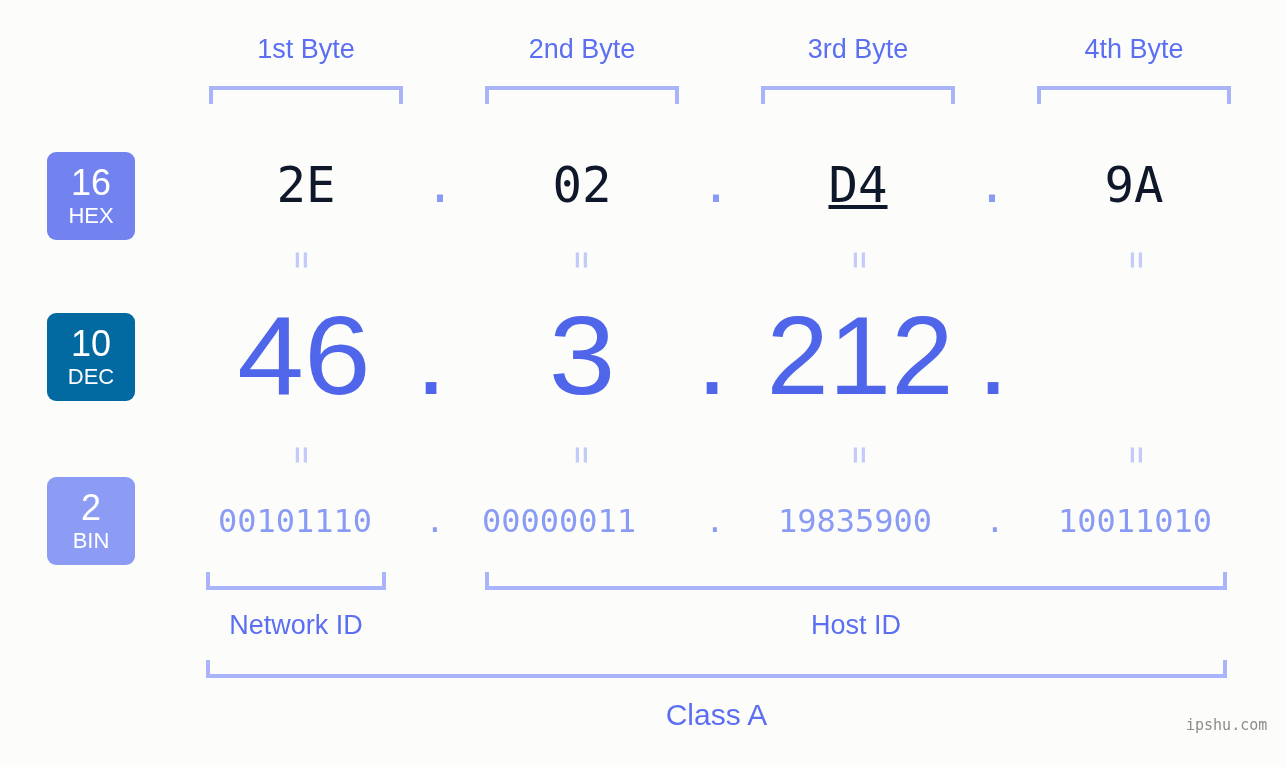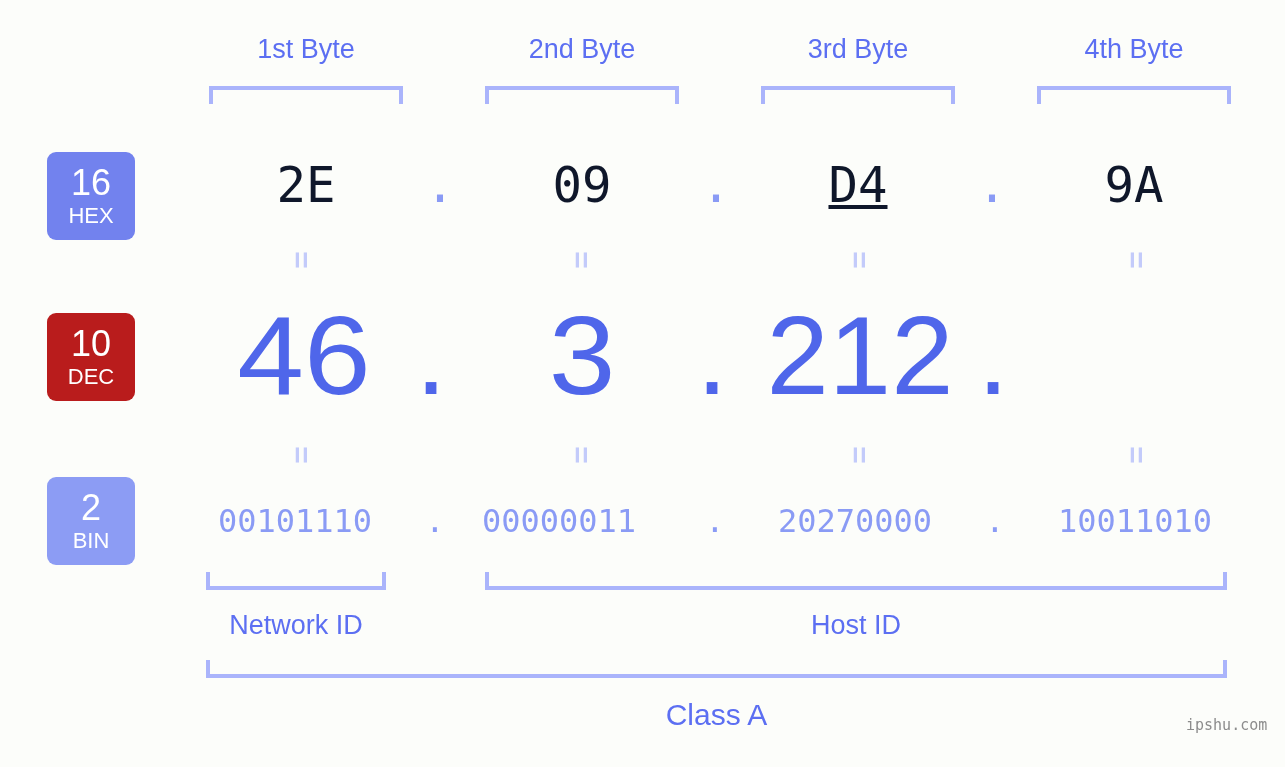--- a/index.html
+++ b/index.html
@@ -190,33 +190,33 @@
   <div class="bracket" style="left:209px; top:86px; width:194px;"></div>
   <div class="bracket" style="left:485px; top:86px; width:194px;"></div>
   <div class="bracket" style="left:761px; top:86px; width:194px;"></div>
   <div class="bracket" style="left:1037px; top:86px; width:194px;"></div>
 
   <div class="badge" style="left:47px; top:152px; background:#7282ee;">
     <span class="num">16</span>
     <span class="nm">HEX</span>
   </div>
 
-  <div class="badge" style="left:47px; top:313px; background:#b91c1c;justify-content:center;">
+  <div class="badge" style="left:47px; top:313px; background:#0369a1;justify-content:center;">
     <span class="num">10</span>
     <span class="nm">DEC</span>
   </div>
 
   <div class="badge" style="left:47px; top:477px; background:#8c9cf4;">
     <span class="num">2</span>
     <span class="nm">BIN</span>
   </div>
 
   <div class="hex-val" style="left:210px; top:161px; width:192px;">2E</div>
   <div class="hex-dot" style="left:409px; top:161px; width:62px;">.</div>
-  <div class="hex-val" style="left:486px; top:161px; width:192px;">09</div>
+  <div class="hex-val" style="left:486px; top:161px; width:192px;">02</div>
   <div class="hex-dot" style="left:685px; top:161px; width:62px;">.</div>
   <div class="hex-val" style="left:762px; top:161px; width:192px;text-decoration:underline;">D4</div>
   <div class="hex-dot" style="left:961px; top:161px; width:62px;">.</div>
   <div class="hex-val" style="left:1038px; top:161px; width:192px;">9A</div>
 
   <div class="eq" style="left:286px; top:245px;">=</div>
   <div class="eq" style="left:566px; top:245px;">=</div>
   <div class="eq" style="left:844px; top:245px;">=</div>
   <div class="eq" style="left:1121px; top:245px;">=</div>
 
@@ -229,21 +229,21 @@
 
   <div class="eq" style="left:286px; top:440px;">=</div>
   <div class="eq" style="left:566px; top:440px;">=</div>
   <div class="eq" style="left:844px; top:440px;">=</div>
   <div class="eq" style="left:1121px; top:440px;">=</div>
 
   <div class="bin-val" style="left:198px; top:505px; width:194px;">00101110</div>
   <div class="bin-dot" style="left:404px; top:505px; width:62px;">.</div>
   <div class="bin-val" style="left:462px; top:505px; width:194px;">00000011</div>
   <div class="bin-dot" style="left:684px; top:505px; width:62px;">.</div>
-  <div class="bin-val" style="left:758px; top:505px; width:194px;">20270000</div>
+  <div class="bin-val" style="left:758px; top:505px; width:194px;">19835900</div>
   <div class="bin-dot" style="left:964px; top:505px; width:62px;">.</div>
   <div class="bin-val" style="left:1038px; top:505px; width:194px;">10011010</div>
 
   <div class="bracket-up" style="left:206px; top:572px; width:180px;"></div>
   <div class="bracket-up" style="left:485px; top:572px; width:742px;"></div>
 
   <div class="sect-label" style="left:206px; top:612px; width:180px;">Network ID</div>
   <div class="sect-label" style="left:485px; top:612px; width:742px;">Host ID</div>
 
   <div class="bracket-up" style="left:206px; top:660px; width:1021px;"></div>

